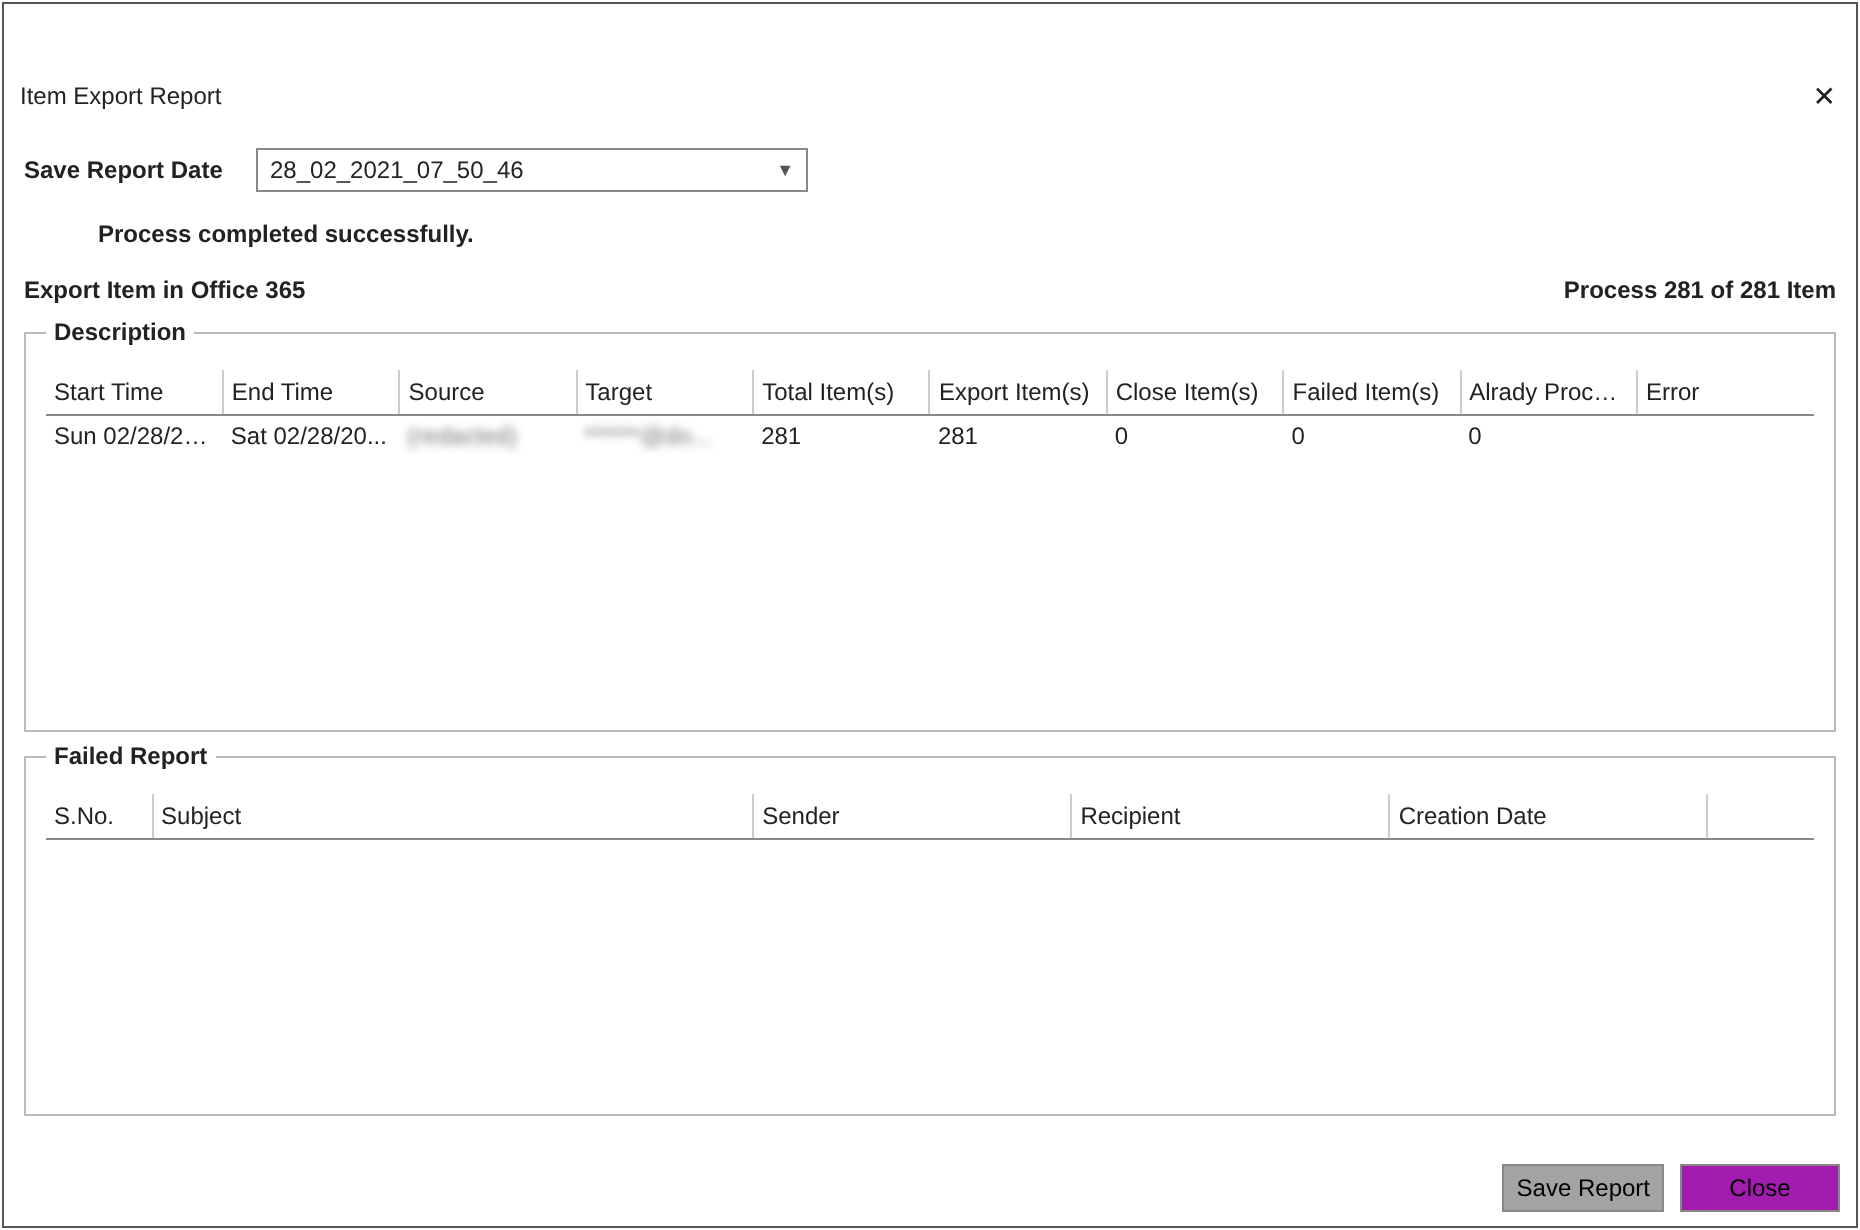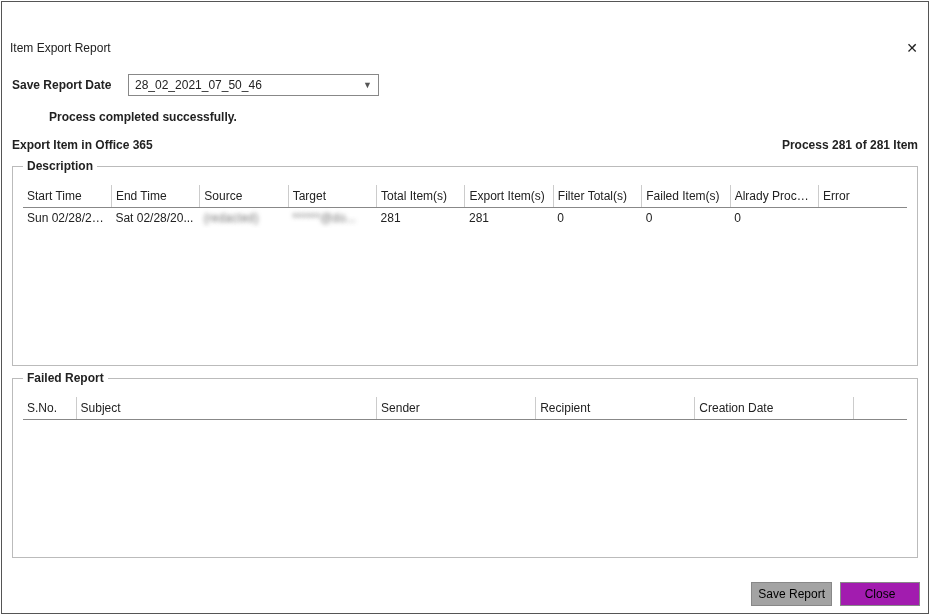--- a/index.html
+++ b/index.html
@@ -26,21 +26,21 @@
     margin-top:36px;
   }
   .close-x { font-size:14px; line-height:14px; padding:2px 4px; cursor:default; }
   .content {
     flex:1; padding:8px 10px 6px 10px; display:flex; flex-direction:column;
   }
   .row1 { display:flex; align-items:center; margin:8px 0 14px 0; }
   .lbl-save { font-weight:600; width:116px; }
   .combo {
     display:flex; align-items:center; justify-content:space-between;
-    width:251px; height:22px;
+    width:276px; height:22px;
     border:1px solid #888;
     padding:0 6px;
     font-size:12px;
     background:#fff;
     cursor:default;
   }
   .combo .caret { font-size:9px; color:#555; }
   .status { font-weight:600; margin-bottom:14px;padding-left:37px; }
   .row3 { display:flex; justify-content:space-between; font-weight:600; margin-bottom:14px; }
   .groupbox {
@@ -129,21 +129,21 @@
             <col style="width:10%">
         </colgroup>
         <thead>
             <tr>
           <th>Start Time</th>
           <th>End Time</th>
           <th>Source</th>
           <th>Target</th>
           <th>Total Item(s)</th>
           <th>Export Item(s)</th>
-          <th>Filter Total(s)</th>
+          <th>Close Item(s)</th>
           <th>Failed Item(s)</th>
           <th>Alrady Proces...</th>
           <th>Error</th>
         </tr>
           </thead>
         <tbody>
             <tr>
           <td>Sun 02/28/202...</td>
           <td>Sat 02/28/20...</td>
           <td class="blur">(redacted)</td>

